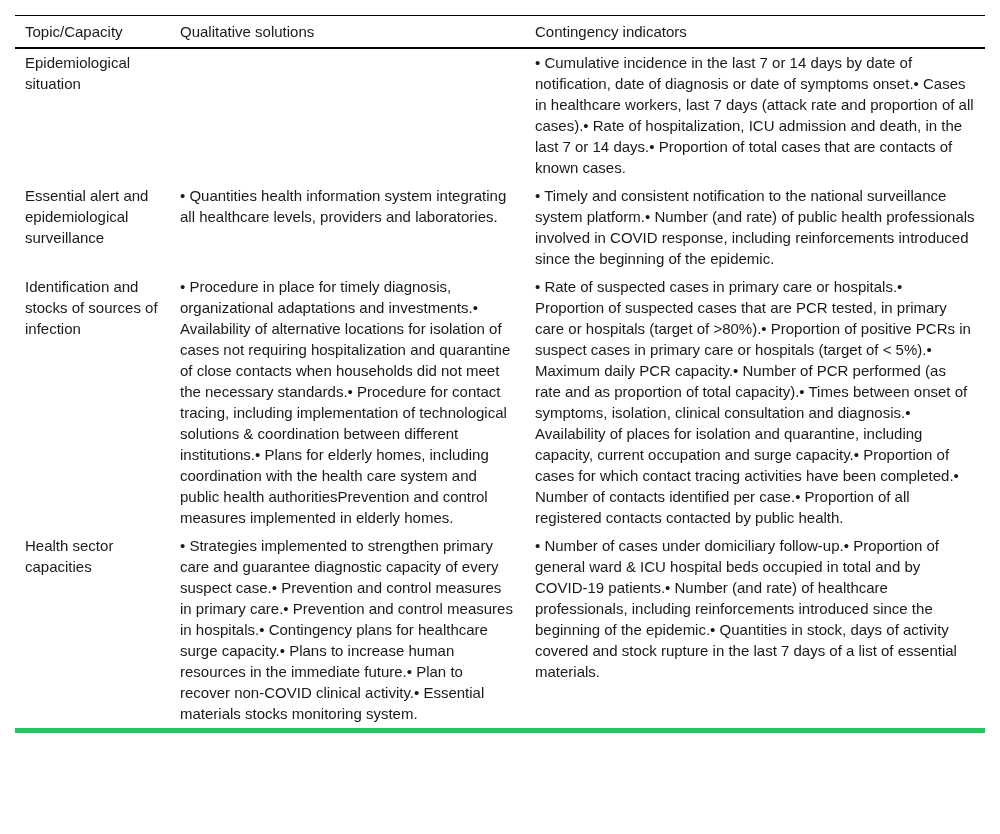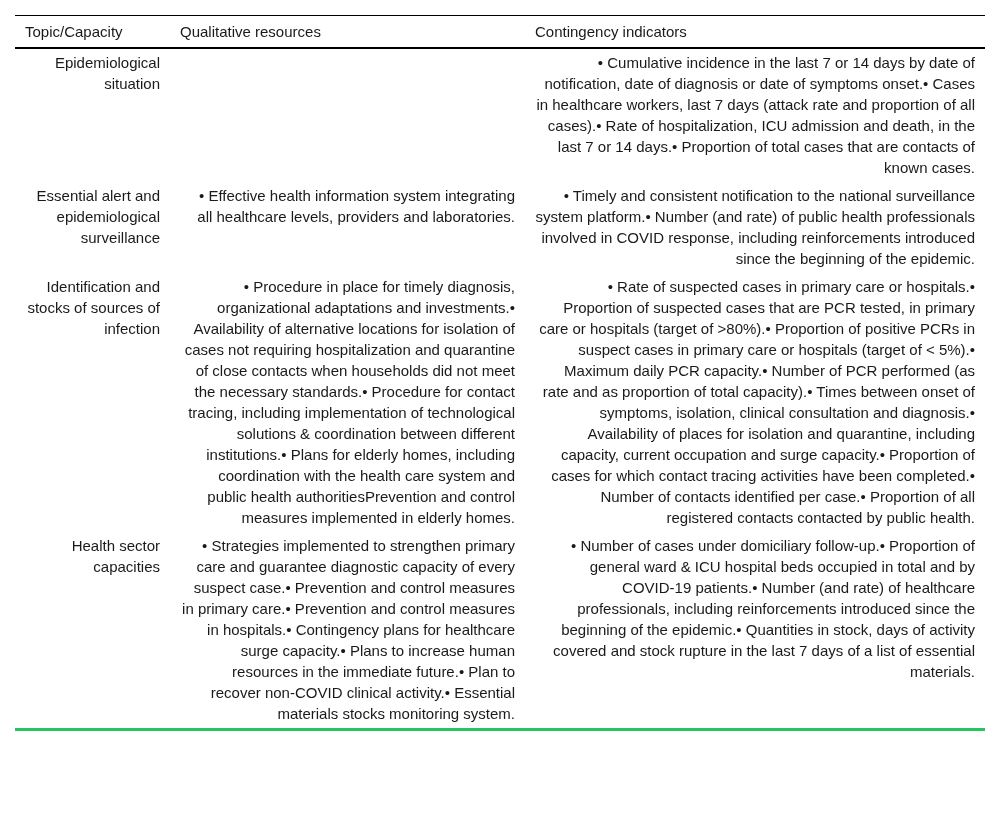--- a/index.html
+++ b/index.html
@@ -25,33 +25,32 @@
   table {
     border-collapse: collapse;
     width: 970px;
     table-layout: fixed;
   }
   thead tr {
     border-top: 1px solid #000;
     border-bottom: 2px solid #000;
   }
   tbody tr:last-child {
-    border-bottom: 3px solid #22c55e;
+    border-bottom: 5px solid #22c55e;
   }
   th {
     font-weight: normal;
     text-align: left;
     padding: 5px 10px 5px 10px;
     vertical-align: top;
     height: 21px;
   }
   td {
     vertical-align: top;
     padding: 3px 10px 4px 10px;
-    text-align: right;
   }
   col.c1 { width: 155px; }
   col.c2 { width: 355px; }
   col.c3 { width: 460px; }
   .cell-text {
     white-space: normal;
   }
 </style>
 </head>
 <body>
@@ -59,42 +58,42 @@
 <div class="table-wrap">
   <table>
     <colgroup>
       <col class="c1">
         <col class="c2">
         <col class="c3">
     </colgroup>
     <thead>
       <tr>
         <th>Topic/Capacity</th>
-        <th>Qualitative resources</th>
+        <th>Qualitative solutions</th>
         <th>Contingency indicators</th>
       </tr>
     </thead>
     <tbody>
       <tr>
         <td>
             <div class="cell-text">Epidemiological situation</div>
           </td>
         <td>
             <div class="cell-text"></div>
           </td>
         <td>
             <div class="cell-text">• Cumulative incidence in the last 7 or 14 days by date of notification, date of diagnosis or date of symptoms onset.• Cases in healthcare workers, last 7 days (attack rate and proportion of all cases).• Rate of hospitalization, ICU admission and death, in the last 7 or 14 days.• Proportion of total cases that are contacts of known cases.</div>
           </td>
       </tr>
       <tr>
         <td>
             <div class="cell-text">Essential alert and epidemiological surveillance</div>
           </td>
         <td>
-            <div class="cell-text">• Effective health information system integrating all healthcare levels, providers and laboratories.</div>
+            <div class="cell-text">• Quantities health information system integrating all healthcare levels, providers and laboratories.</div>
           </td>
         <td>
             <div class="cell-text">• Timely and consistent notification to the national surveillance system platform.• Number (and rate) of public health professionals involved in COVID response, including reinforcements introduced since the beginning of the epidemic.</div>
           </td>
       </tr>
       <tr>
         <td>
             <div class="cell-text">Identification and stocks of sources of infection</div>
           </td>
         <td>

